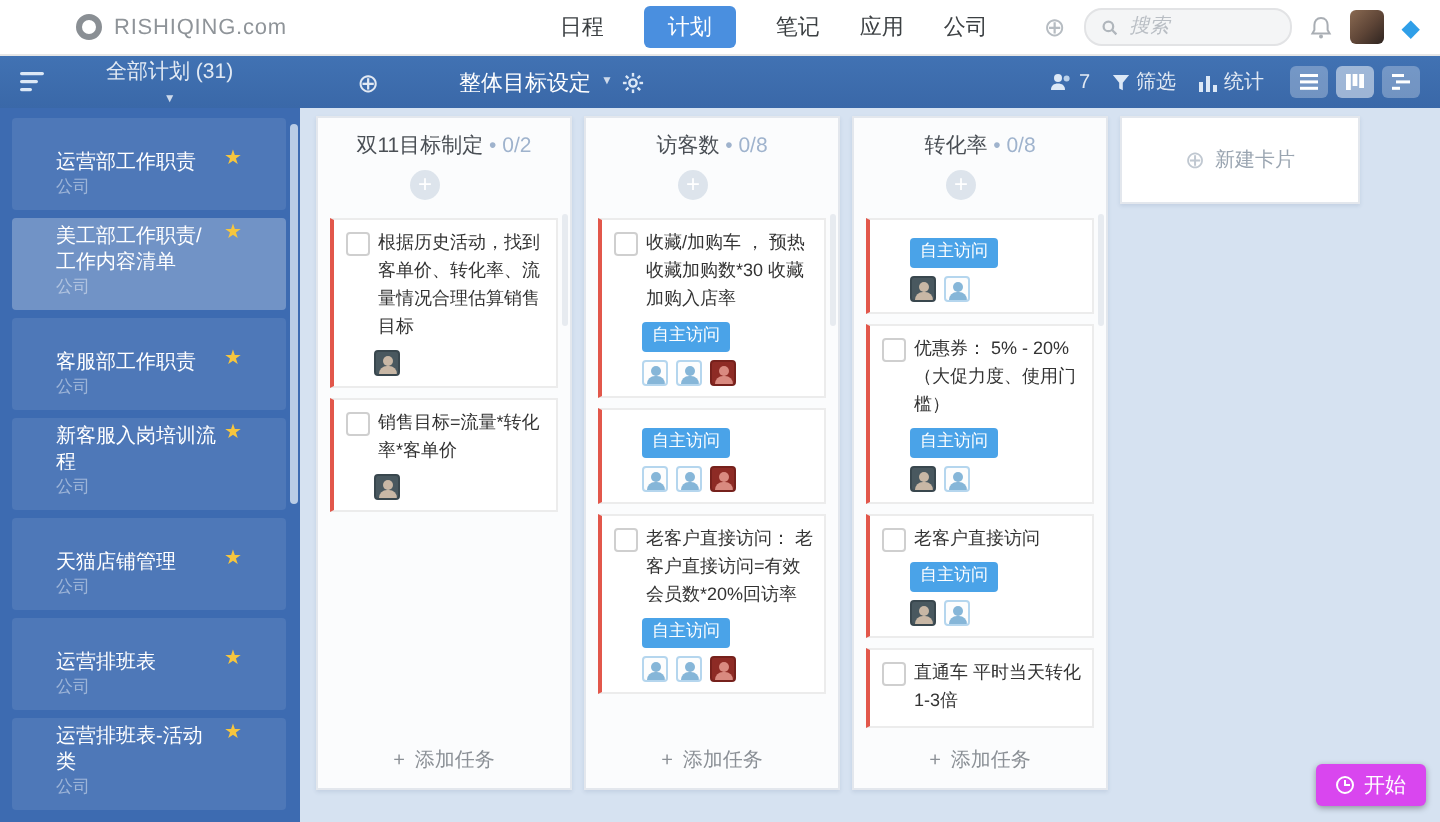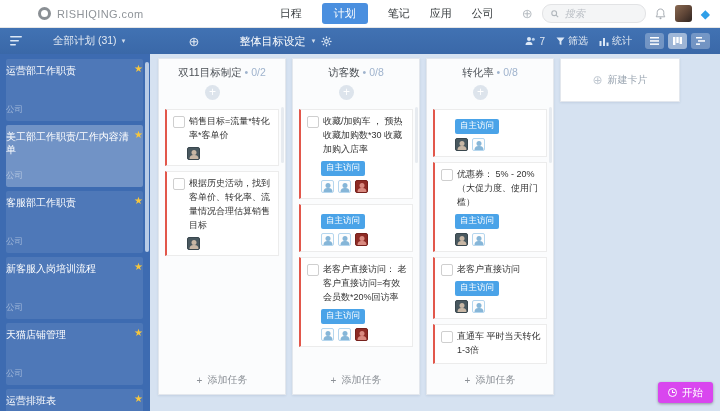--- a/index.html
+++ b/index.html
@@ -25,38 +25,38 @@
     font-size:10px;color:#666;font-family:inherit;font-style:italic;}
   .search-box input::placeholder{color:#b9bec4;}
   .avatar-photo{width:17px;height:17px;border-radius:3px;
     background:linear-gradient(135deg,#8a6a52 0%,#5d4436 55%,#2e2420 100%);cursor:pointer;}
   .vip-diamond{font-size:12px;color:#2f9fe8;line-height:1;cursor:pointer;}
   
   .toolbar{height:26px;background:linear-gradient(#4172b3,#3a68a8);display:flex;align-items:center;
     box-sizing:border-box;padding:0 10px;color:#e9f1fb;}
   .tb-icon{display:inline-flex;align-items:center;cursor:pointer;}
   .plans-dd{display:flex;align-items:center;gap:4px;margin-left:30px;font-size:10.5px;
-    color:rgba(255,255,255,.85);cursor:pointer;}
+    color:rgba(255,255,255,.85);cursor:pointer;flex-direction:column;}
   .caret{font-size:6px;line-height:1;color:rgba(255,255,255,.75);}
   .tb-plus{margin-left:62px;font-size:13px;color:rgba(255,255,255,.85);cursor:pointer;line-height:1;}
   .board-title-grp{display:flex;align-items:center;gap:5px;margin-left:40px;cursor:pointer;}
   .board-title{font-size:11px;color:#fff;}
   .tb-right{margin-left:auto;display:flex;align-items:center;gap:11px;font-size:10px;}
   .tb-tool{display:flex;align-items:center;gap:3px;color:rgba(255,255,255,.85);cursor:pointer;white-space:nowrap;}
   .view-pills{display:flex;gap:4px;margin-left:2px;}
   .pill{width:19px;height:16px;border-radius:3px;background:rgba(255,255,255,.28);
     display:flex;align-items:center;justify-content:center;cursor:pointer;}
   .pill.active{background:rgba(255,255,255,.5);}
   
   .page-body{display:flex;height:357px;position:relative;}
   .sidebar{width:150px;flex-shrink:0;background:#3d6bb1;box-sizing:border-box;
     padding:5px 7px 0 6px;position:relative;}
-  .side-item{height:62px;margin-bottom:4px;background:rgba(255,255,255,.09);border-radius:2px;
-    box-sizing:border-box;padding:5px 0;display:flex;flex-direction:column;
-    justify-content:space-between;cursor:pointer;overflow:hidden;}
+  .side-item{height:46px;margin-bottom:4px;background:rgba(255,255,255,.09);border-radius:2px;
+    box-sizing:border-box;padding:5px 22px;display:flex;flex-direction:column;
+    justify-content:flex-end;cursor:pointer;overflow:hidden;}
   .side-item.selected{background:rgba(255,255,255,.27);}
   .side-title-row{display:flex;justify-content:space-between;gap:4px;}
   .side-title{font-size:10px;line-height:1.3;color:#fff;}
   .star{color:#f6c63e;font-size:10px;line-height:1;cursor:pointer;flex-shrink:0;}
   .side-sub{font-size:8.5px;color:rgba(255,255,255,.45);}
   .side-scrollbar{position:absolute;right:1px;top:8px;width:4px;height:190px;
     background:#b9cce6;border-radius:2px;}
   
   .board{flex:1;display:flex;gap:6px;padding:4px 2px 0 8px;overflow:hidden;}
   .column{width:128px;flex-shrink:0;height:337px;background:#fbfcfd;border:1px solid #e3e7ed;
@@ -279,30 +279,30 @@
     <div id="columns" style="display:flex;gap:6px;">
         <section class="column">
           <div class="col-header"><span>双11目标制定</span><span class="col-count"> • 0/2</span></div>
           <div class="col-addrow">
             <span class="plus-circle">+</span>
           </div>
           <div class="col-cards">
             <div class="card">
               <div class="card-row">
                 <span class="checkbox"></span>
+                <span class="card-text">根据历史活动，找到客单价、转化率、流量情况合理估算销售目标</span>
+              </div>
+              <div class="card-avatars">
+                <span class="avatar dark"></span>
+              </div>
+            </div>
+            <div class="card">
+              <div class="card-row">
+                <span class="checkbox"></span>
                 <span class="card-text">销售目标=流量*转化率*客单价</span>
-              </div>
-              <div class="card-avatars">
-                <span class="avatar dark"></span>
-              </div>
-            </div>
-            <div class="card">
-              <div class="card-row">
-                <span class="checkbox"></span>
-                <span class="card-text">根据历史活动，找到客单价、转化率、流量情况合理估算销售目标</span>
               </div>
               <div class="card-avatars">
                 <span class="avatar dark"></span>
               </div>
             </div>
           </div>
           <div class="col-footer">
             <span>+</span>
             <span>添加任务</span>
           </div>

